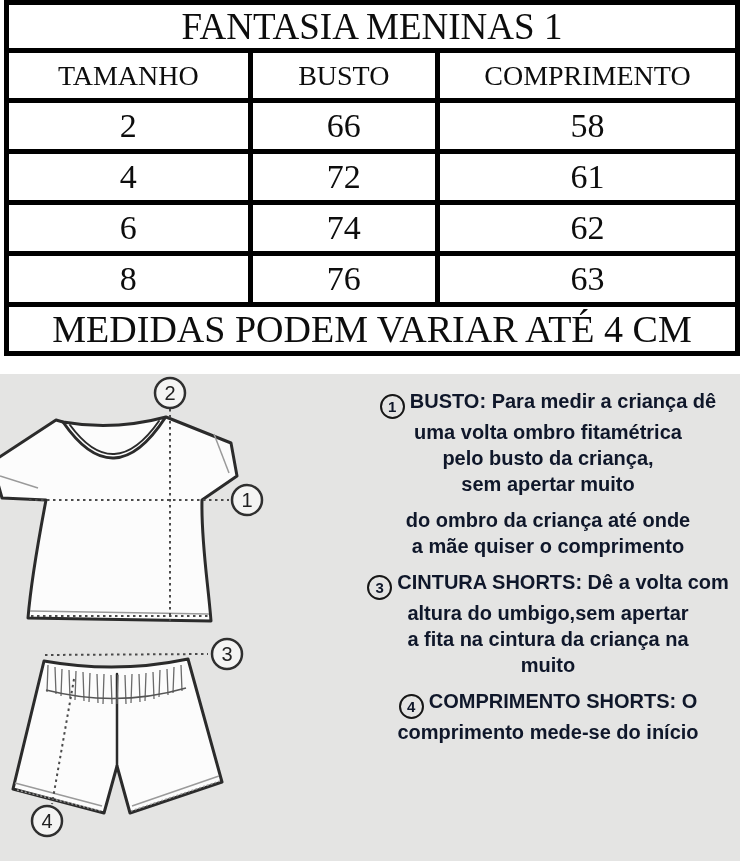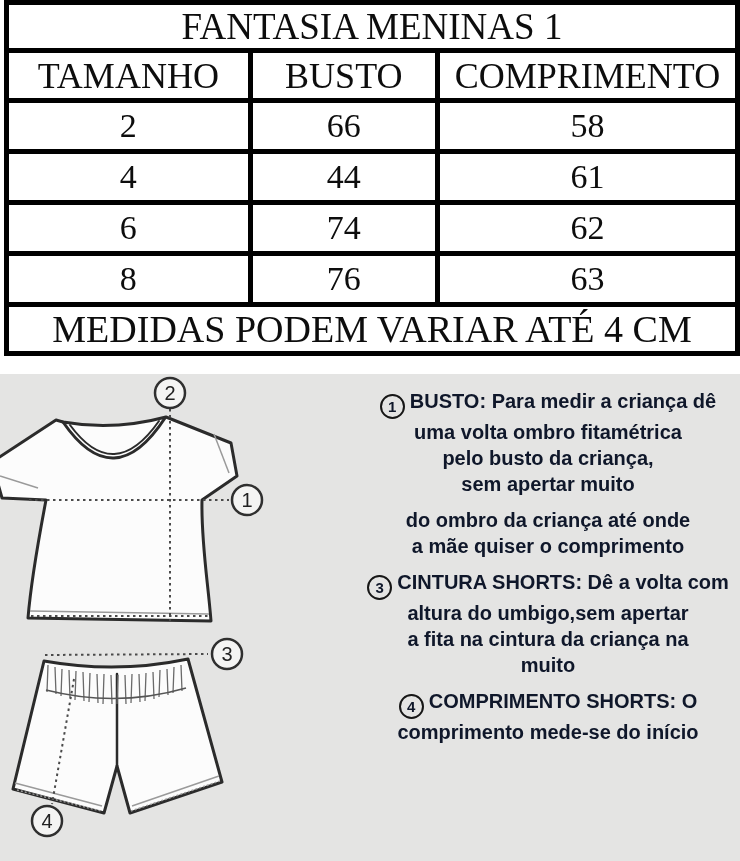--- a/index.html
+++ b/index.html
@@ -13,21 +13,21 @@
   table.size-chart{
     width:736px;border-collapse:collapse;table-layout:fixed;
     border:4px solid #000;background:#fff;
     font-family:"Liberation Serif",serif;color:#0d0d0d;
   }
   table.size-chart td{
     border:5px solid #000;text-align:center;vertical-align:middle;
     padding:0;overflow:hidden;white-space:nowrap;
   }
   td.cell-title{height:40px;font-size:37px;}
-  td.cell-header{height:45px;font-size:36px;}
+  td.cell-header{height:45px;font-size:28px;}
   td.cell-data{height:46px;font-size:34px;}
   td.cell-foot{height:44px;font-size:38px;}
   .col-size{width:242px;}
   .col-bust{width:186px;}
   .col-len{width:298px;}
 
   
   .guide-section{
     position:absolute;left:0;top:374px;width:740px;height:487px;
     background:#e4e4e3;
@@ -67,21 +67,21 @@
       <td class="cell-header">BUSTO</td>
       <td class="cell-header">COMPRIMENTO</td>
     </tr>
     <tr>
       <td class="cell-data">2</td>
       <td class="cell-data">66</td>
       <td class="cell-data">58</td>
     </tr>
     <tr>
       <td class="cell-data">4</td>
-      <td class="cell-data">44</td>
+      <td class="cell-data">72</td>
       <td class="cell-data">61</td>
     </tr>
     <tr>
       <td class="cell-data">6</td>
       <td class="cell-data">74</td>
       <td class="cell-data">62</td>
     </tr>
     <tr>
       <td class="cell-data">8</td>
       <td class="cell-data">76</td>

